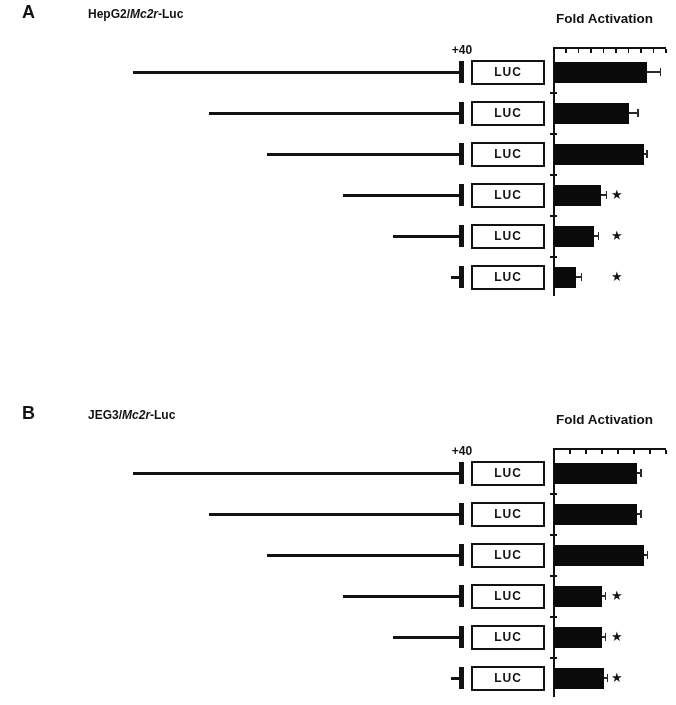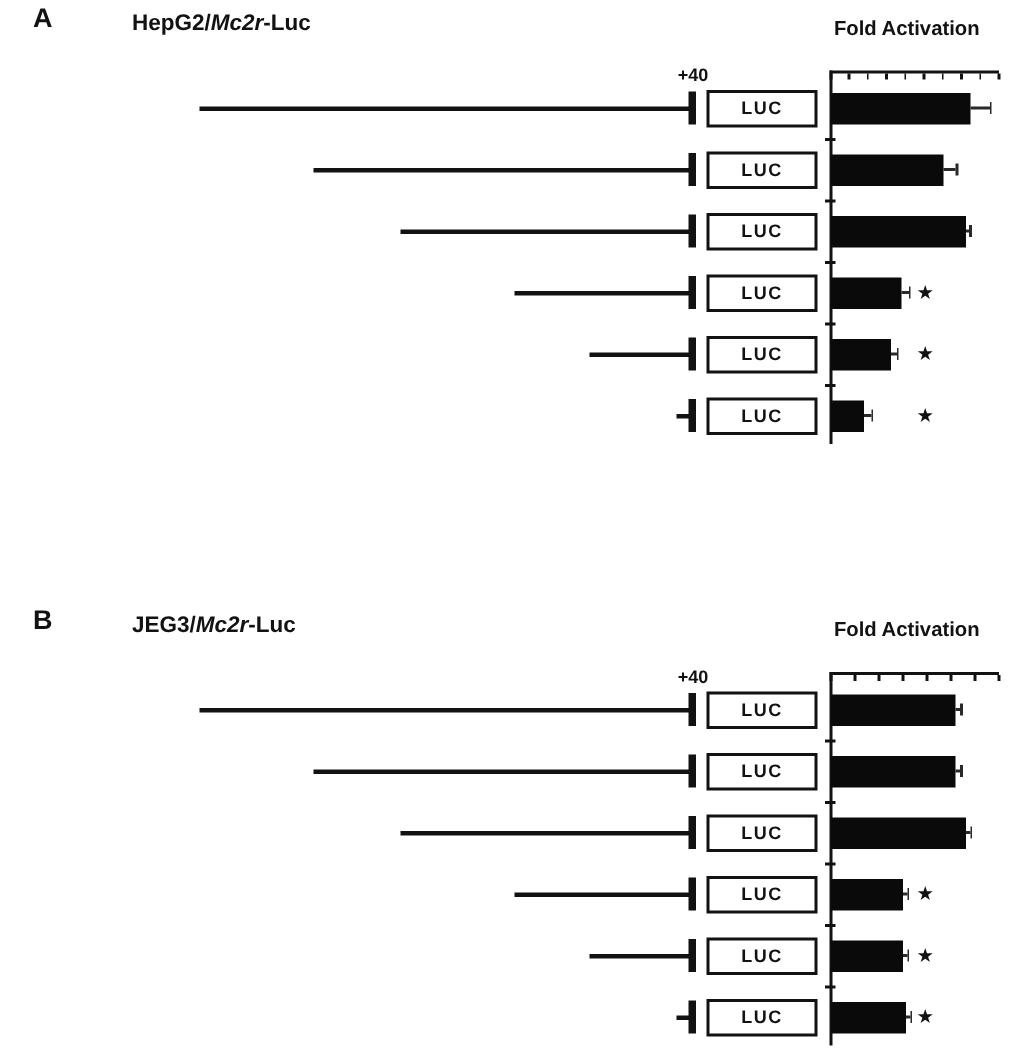--- a/index.html
+++ b/index.html
@@ -2,21 +2,21 @@
 <html><head>
 <meta charset="utf-8">
 <style>
   html,body{margin:0;padding:0;background:#fff;}
   .stage{
     position:relative;width:676px;height:705px;background:#ffffff;
     font-family:"Liberation Sans",sans-serif;color:#121212;overflow:hidden;
   }
   .abs{position:absolute;}
   .panel-letter{font-size:18px;font-weight:bold;}
-  .panel-title{font-size:15px;font-weight:bold;margin:0;white-space:nowrap;}
+  .panel-title{font-size:12px;font-weight:bold;margin:0;white-space:nowrap;}
   .panel-title i{font-style:italic;}
   .axis-title{font-size:13.5px;font-weight:bold;white-space:nowrap;}
   .axis-hline{background:#121212;height:2px;}
   .axis-vline{background:#121212;width:2px;}
   .axis-tick{background:#121212;width:1.5px;height:4px;}
   .cat-tick{background:#121212;width:7px;height:2px;}
   .construct-line{background:#121212;height:3px;}
   .tss-tick{background:#121212;width:5px;height:22px;}
   .luc-box{
     width:74px;height:25px;border:2.5px solid #121212;background:#fff;

